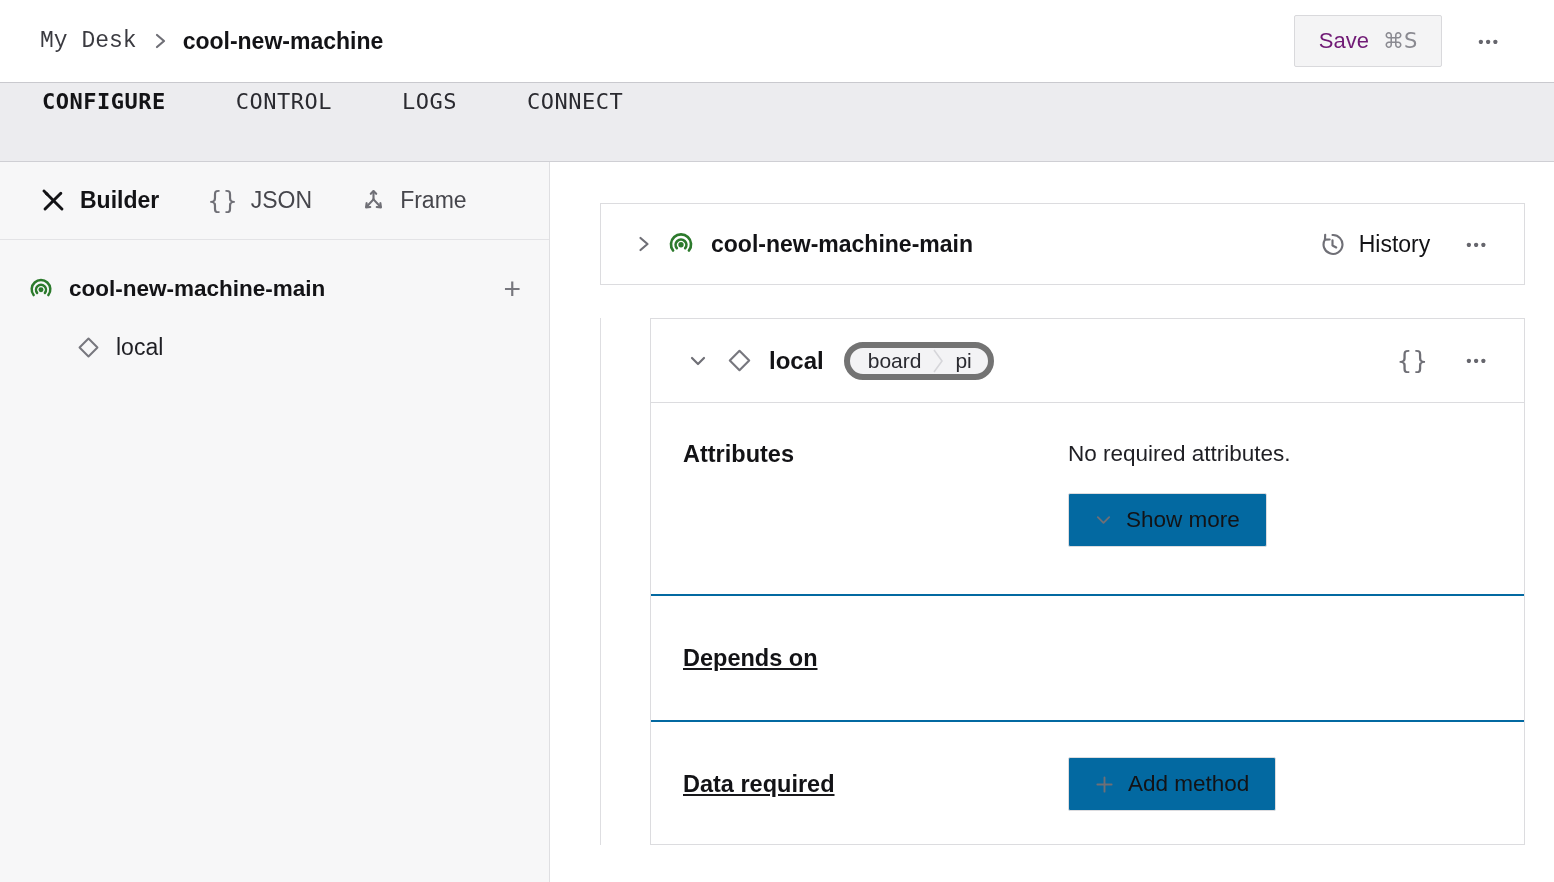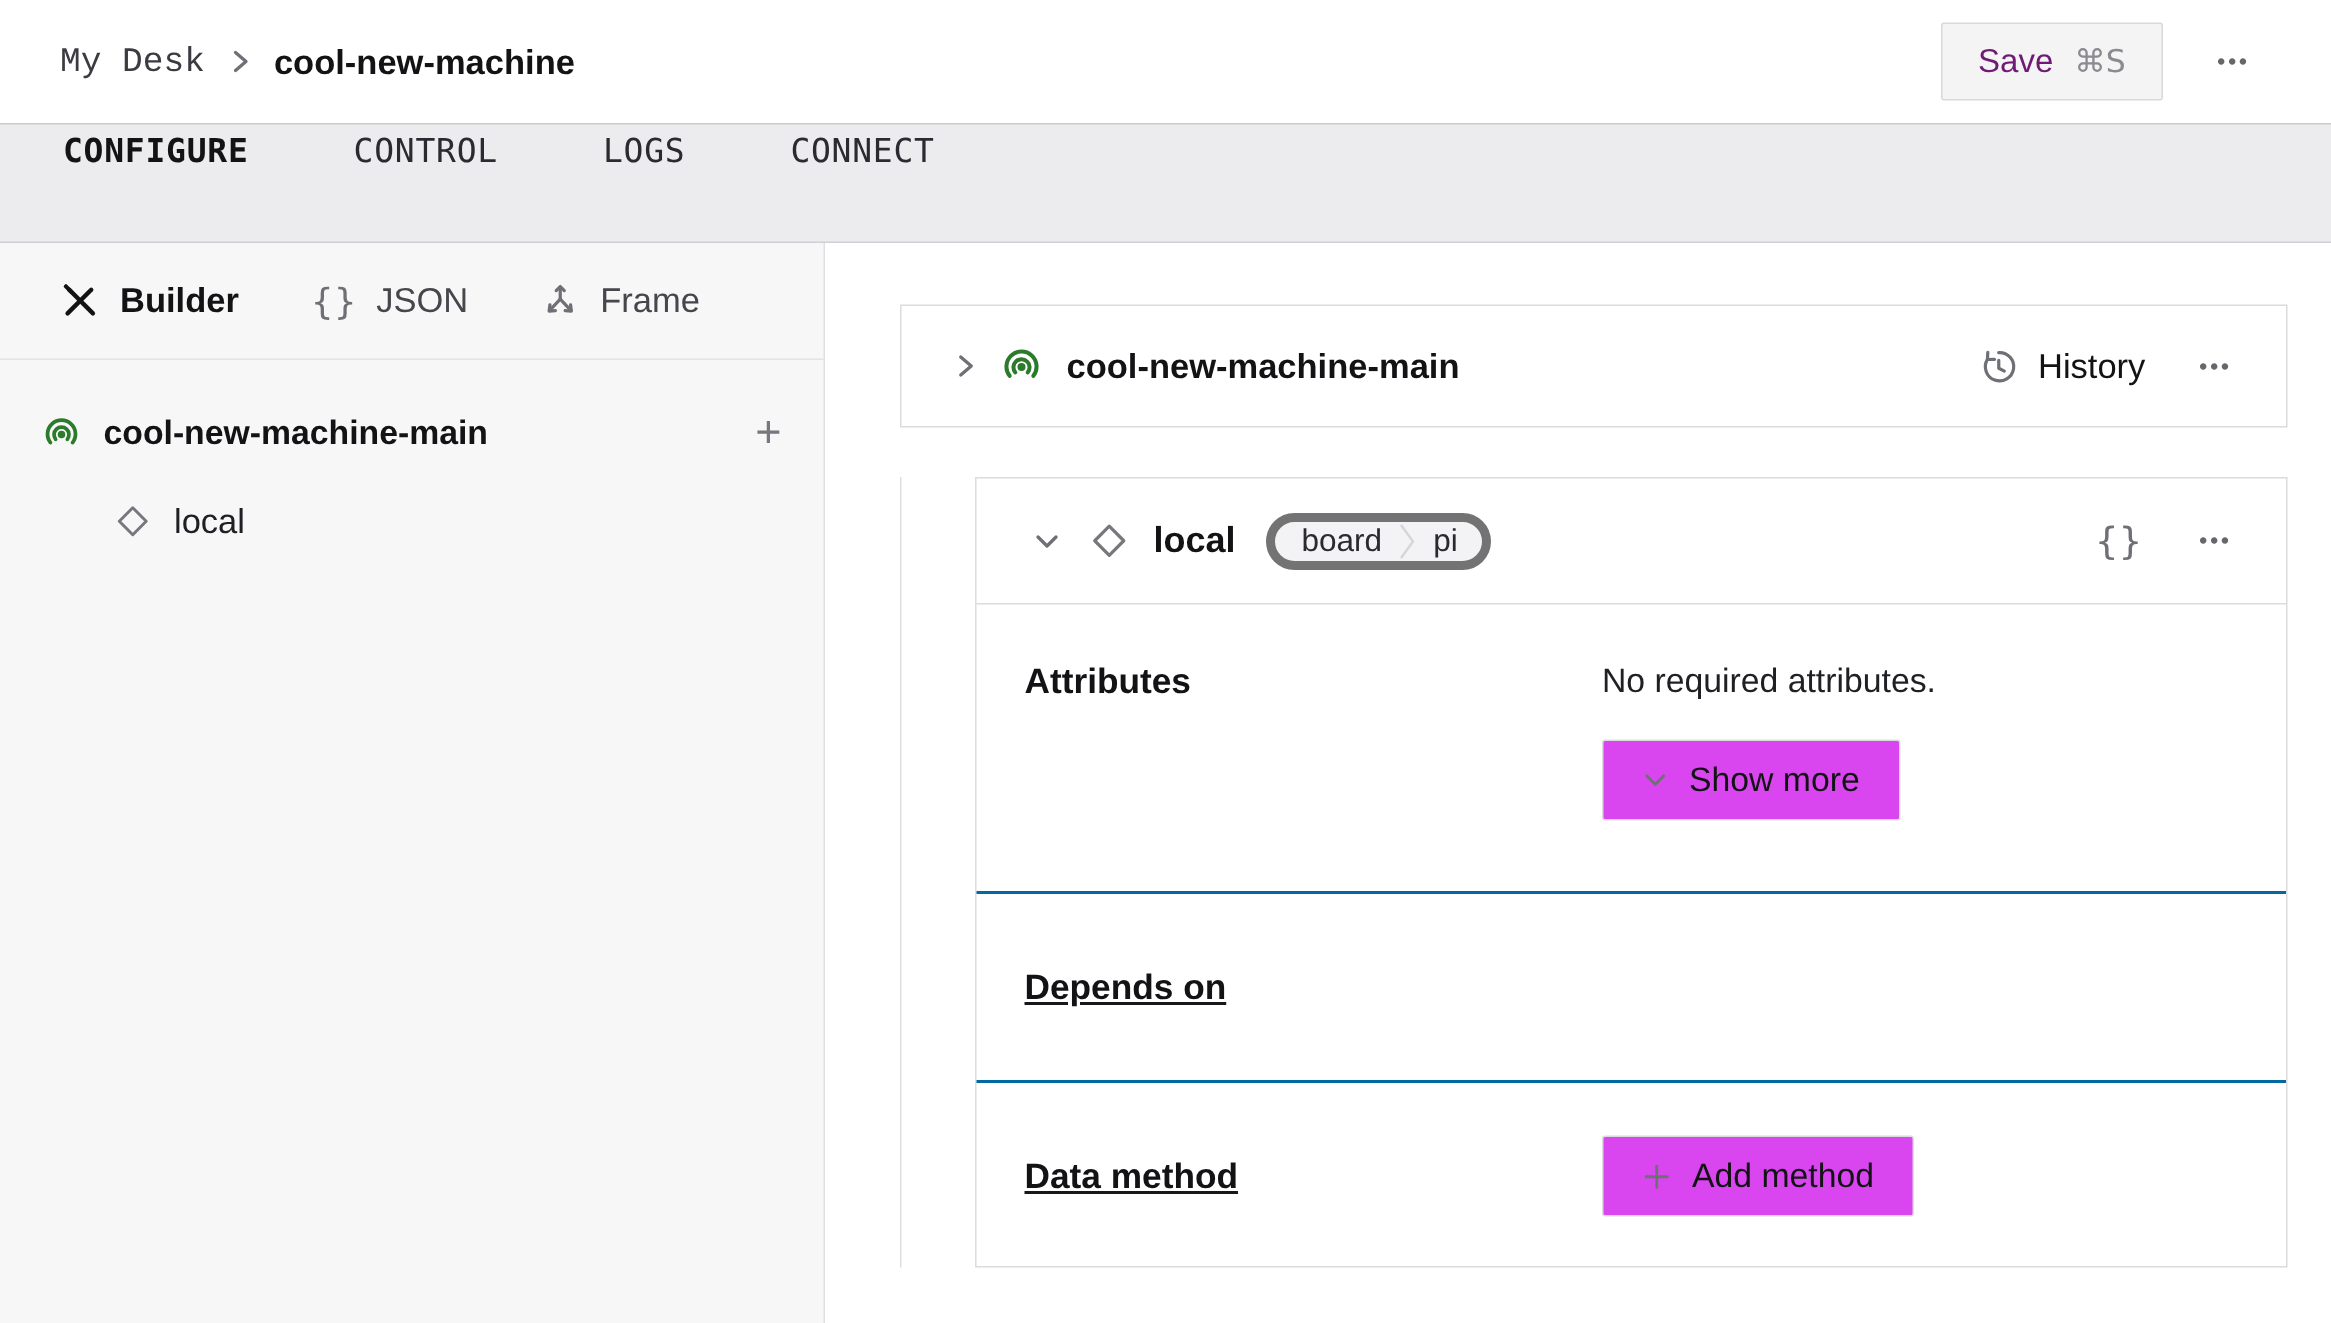--- a/index.html
+++ b/index.html
@@ -74,21 +74,21 @@
   .chip-model { font-size:21px; color:#2A2A30; }
   .braces-btn { background:none; border:none; cursor:pointer; font-family:"DejaVu Sans",sans-serif; font-size:25px; color:#6F6F76; }
   .comp-header .ellipsis-btn { margin-left:28px; }
 
   .section { display:grid; grid-template-columns:385px 1fr; padding:0 32px; }
   .section-label { font-size:23.5px; font-weight:700; color:#131316; }
   .sec-attr { height:191px; padding-top:38px; align-items:start; }
   .sec-dep, .sec-cap { height:126px; align-items:center; border-top:2px solid #0369a1;text-decoration:underline; }
   .attr-empty { font-size:22.5px; color:#1F1F24; }
   .ghost-btn { display:inline-flex; align-items:center; gap:14px; height:54px; padding:0 26px;
-    background:#d946ef; border:1px solid #DCDCDF; border-radius:2px; cursor:pointer; }
+    background:#0369a1; border:1px solid #DCDCDF; border-radius:2px; cursor:pointer; }
   .ghost-btn .btn-label { font-size:22.5px; color:#131316; }
   .showmore-wrap { margin-top:26px; }
   .dep-select { width:398px; height:53px; background:#fff; border:1px solid #C9C9CE; border-radius:2px;
     display:flex; align-items:center; padding:0 18px 0 19px; cursor:pointer; }
   .dep-input { flex:1; border:none; outline:none; background:transparent; font-size:22px;
     font-family:"Liberation Sans",sans-serif; color:#1F1F24; min-width:0; }
   .dep-input::placeholder { color:#9C9CA4; }
 
   svg { display:block; }
 </style>
@@ -267,21 +267,21 @@
               </button>
             </div>
           </div>
         </div>
 
         <div class="section sec-dep">
           <div class="section-label">Depends on</div>
         </div>
 
         <div class="section sec-cap">
-          <div class="section-label">Data method</div>
+          <div class="section-label">Data required</div>
           <div>
             <button class="ghost-btn">
               <span>
                 <svg width="19" height="19" viewBox="0 0 20 20">
                     <path d="M10,2.5 L10,17.5 M2.5,10 L17.5,10" stroke="#6F6F76" stroke-width="2" stroke-linecap="round"></path>
                   </svg>
               </span>
               <span class="btn-label">Add method</span>
             </button>
           </div>

